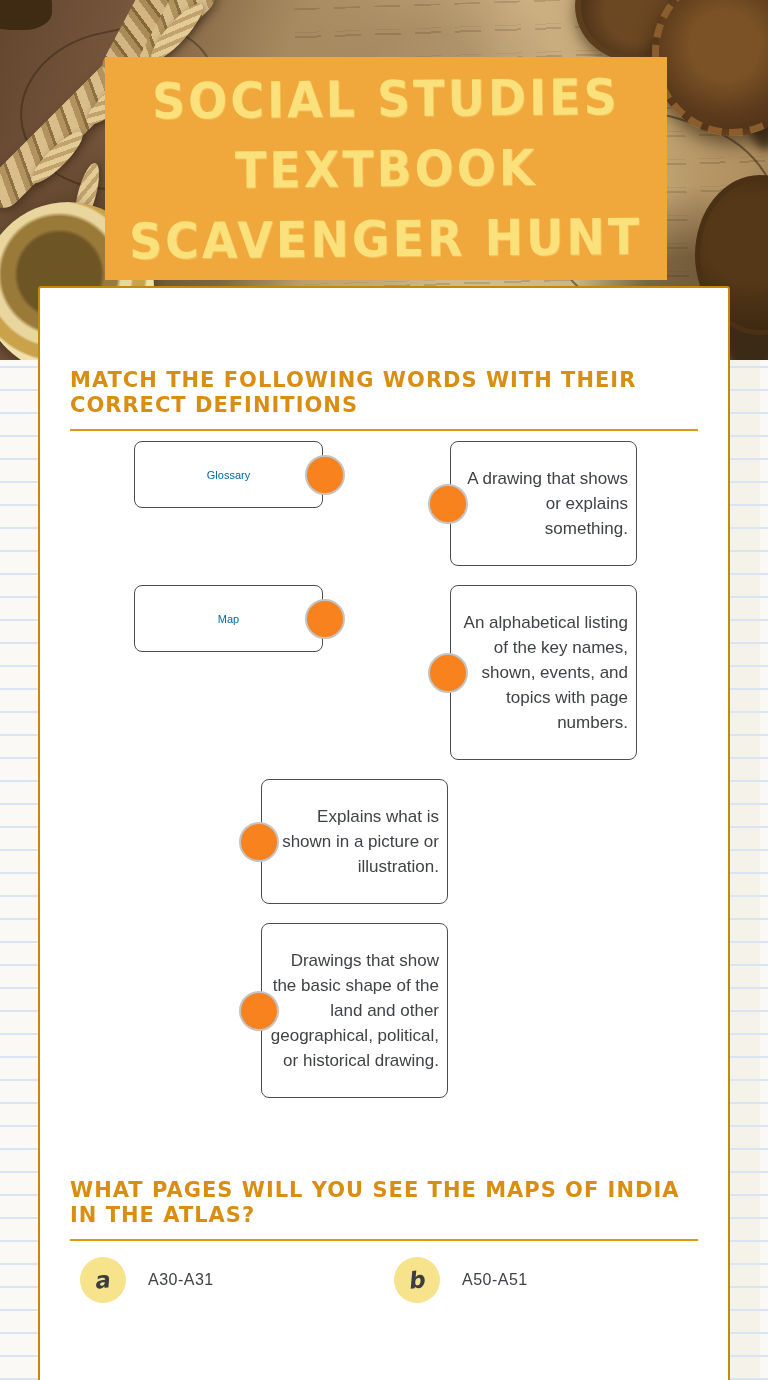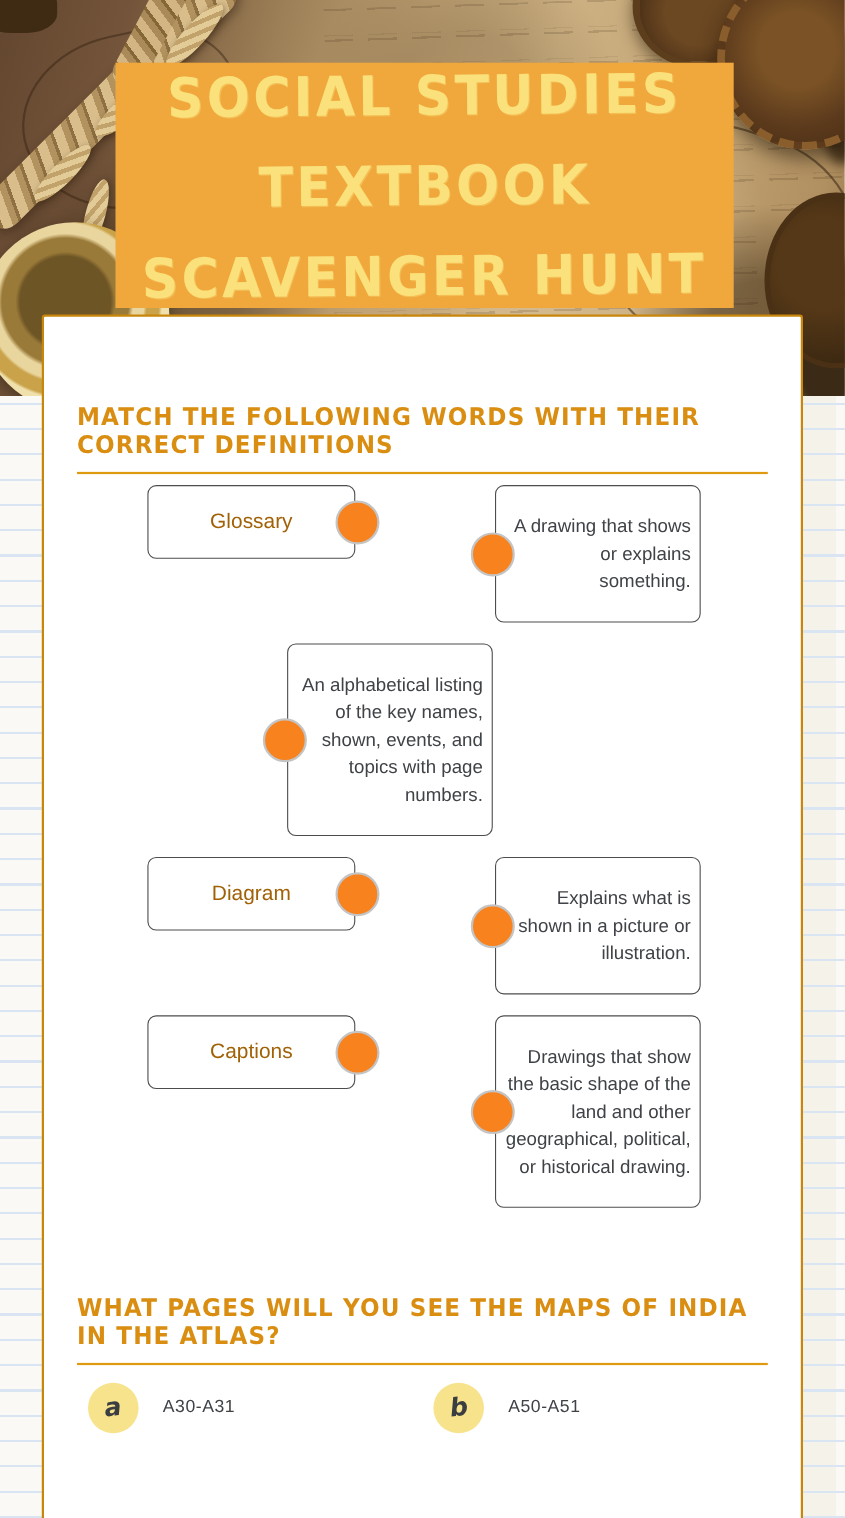--- a/index.html
+++ b/index.html
@@ -95,21 +95,21 @@
       #6E5526 0 30%, #9A7A38 33% 42%, #E9D59E 45% 52%,
       #C9A24A 54% 62%, #F0E0AC 64% 70%, #B8913E 72% 82%, #8A6A30 84% 100%);
     box-shadow:0 5px 14px rgba(40,25,10,.5);
   }
 
   
   .banner {
     position:absolute; left:105px; top:57px; width:562px; height:223px;
     background:#F0A73C;
     display:flex; flex-direction:column; justify-content:center; align-items:center;
-    row-gap:18px;
+    row-gap:6px;
   }
   .banner .title-line {
     display:block; color:#FAE17B;
     font-size:46px; font-weight:700; letter-spacing:3px;
     line-height:64px; transform:scaleY(1.08) rotate(-0.5deg);
     font-family:"DejaVu Sans", sans-serif;
     text-shadow:1px 1px 0 rgba(250,225,123,.4);
     white-space:nowrap;
   }
 
@@ -130,21 +130,21 @@
 
   
   .match-area { margin-top:10px; }
   .match-row { display:flex; align-items:flex-start; margin-left:64px; margin-bottom:19px; }
   .term-wrap { position:relative; width:189px; flex:0 0 auto; }
   .def-wrap  { position:relative; width:187px; flex:0 0 auto; margin-left:127px; }
   .term-box {
     width:189px; height:67px; background:#fff;
     border:1.5px solid #4D4D4D; border-radius:8px;
     display:flex; align-items:center; justify-content:center;
-    font-size:19px; color:#a16207;
+    font-size:11px; color:#0369a1;
   }
   .def-box {
     width:187px; background:#fff;
     border:1.5px solid #4D4D4D; border-radius:8px;
     padding:24px 8px; text-align:right;
     font-size:17px; line-height:25px; color:#3F4246;
   }
   .connector {
     position:absolute; width:40px; height:40px; border-radius:50%;
     background:#F8821E; border:2px solid #C4C4C4;
@@ -209,42 +209,38 @@
         <div class="connector"></div>
       </div>
       <div class="def-wrap">
         <div class="def-box">A drawing that shows or explains something.</div>
         <div class="connector"></div>
       </div>
     </div>
 
 
     <div class="match-row">
+      <div class="term-wrap">
+        <div class="term-box">Map</div>
+        <div class="connector"></div>
+      </div>
       <div class="def-wrap">
         <div class="def-box">An alphabetical listing of the key names, shown, events, and topics with page numbers.</div>
         <div class="connector"></div>
       </div>
     </div>
 
     <div class="match-row">
-      <div class="term-wrap">
-        <div class="term-box">Diagram</div>
-        <div class="connector"></div>
-      </div>
       <div class="def-wrap">
         <div class="def-box">Explains what is shown in a picture or illustration.</div>
         <div class="connector"></div>
       </div>
     </div>
 
     <div class="match-row">
-      <div class="term-wrap">
-        <div class="term-box">Captions</div>
-        <div class="connector"></div>
-      </div>
       <div class="def-wrap">
         <div class="def-box">Drawings that show the basic shape of the land and other geographical, political, or historical drawing.</div>
         <div class="connector"></div>
       </div>
     </div>
 
   </div>
 
   <h2 class="q-heading heading-2">WHAT PAGES WILL YOU SEE THE MAPS OF INDIA IN THE ATLAS?</h2>
   <div class="divider"></div>

